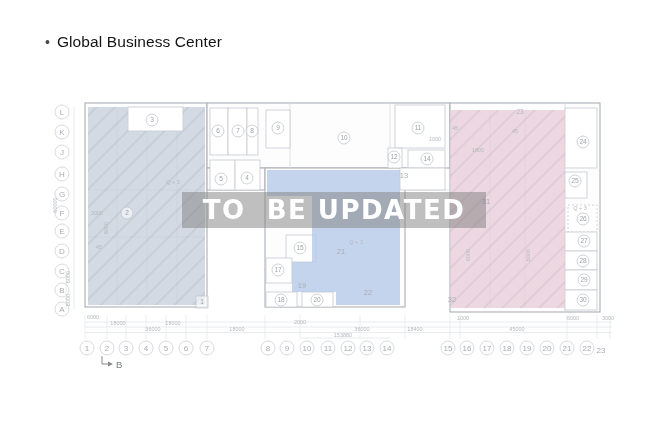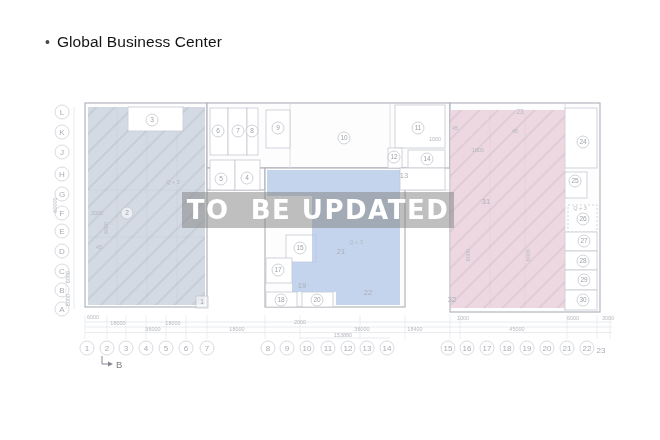--- a/index.html
+++ b/index.html
@@ -7,21 +7,21 @@
     position:relative;width:660px;height:440px;background:#ffffff;overflow:hidden;
     font-family:"Liberation Sans",sans-serif;
   }
   .page-header{position:absolute;left:45px;top:33px;display:flex;align-items:baseline;gap:7px;}
   .page-header .bullet{color:#4a4a4c;font-size:14px;}
   .page-header .title{color:#141416;font-size:15.5px;letter-spacing:.1px;}
   .sub-title{position:absolute;left:83px;top:69px;font-size:18px;color:#2e70d2;}
   .plan-svg{position:absolute;left:0;top:0;}
   svg text{font-family:"Liberation Sans",sans-serif;}
   .watermark{
-    position:absolute;left:182px;top:192px;width:272px;height:36px;
+    position:absolute;left:182px;top:192px;width:304px;height:36px;
     background:rgba(128,128,128,0.50);
     display:flex;align-items:center;justify-content:center;
     color:#ffffff;font-family:"DejaVu Sans",sans-serif;font-weight:700;
     font-size:26px;letter-spacing:1.5px;white-space:pre;
   }
 </style>
 </head>
 <body>
 
 <div class="screen">

